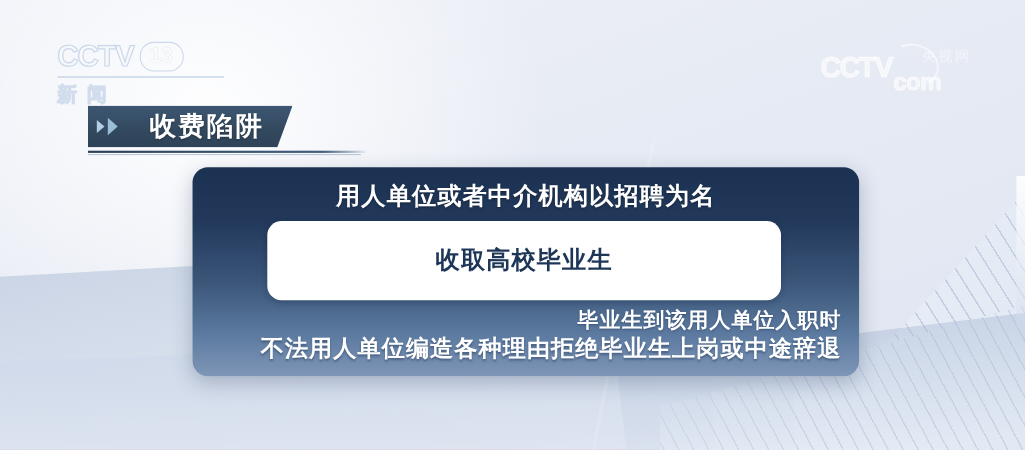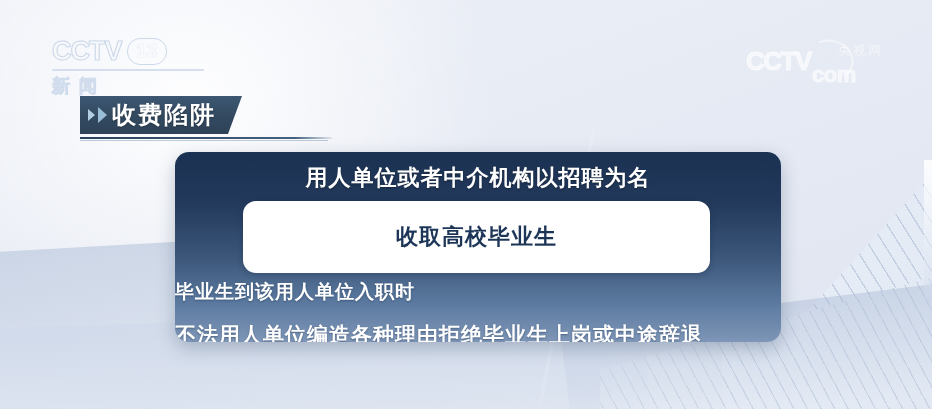--- a/index.html
+++ b/index.html
@@ -163,21 +163,21 @@
   }
 
   
   .banner-wrap{
     position:absolute; left:80px; top:96px;
     height:38px;
   }
   .banner{
     position:relative;
     height:38px;
-    padding:0 26px 0 32px;
+    padding:0 26px 0 56px;
     display:flex; align-items:center;
     background:linear-gradient(180deg,#3d5773 0%,#33495f 55%,#2e4358 100%);
     clip-path:polygon(0 0, 100% 0, calc(100% - 14px) 100%, 0 100%);
   }
   .banner-arrows{
     position:absolute; left:8px; top:0; height:38px;
     display:flex; align-items:center; gap:3px;
   }
   .arrow-tri{
     width:0;height:0;
@@ -239,31 +239,31 @@
     font-weight:bold;
     letter-spacing:1px;
     line-height:1.08;
     white-space:nowrap;
   }
   .inner-line.l1{ font-size:22px; }
   .inner-line.l2{ font-size:24px; }
 
   .card-foot{
     position:absolute; left:0; right:16px; top:128px;
-    text-align:left;
+    text-align:right;
   }
   .foot-line{
     color:#ffffff; font-weight:bold;
     letter-spacing:1px;
     text-shadow:0 1px 2px rgba(25,45,75,.45);
     line-height:1.22;
     white-space:nowrap;
   }
   .foot-line.f1{ font-size:19px; }
-  .foot-line.f2{ font-size:21px; margin-top:19px; }
+  .foot-line.f2{ font-size:21px; margin-top:2px; }
 </style>
 </head>
 <body>
 
 <div class="screen">
 
   <div class="bg-base"></div>
   <div class="bg-glow"></div>
   <div class="bg-stripes"></div>
   <div class="bg-stripes-2"></div>

